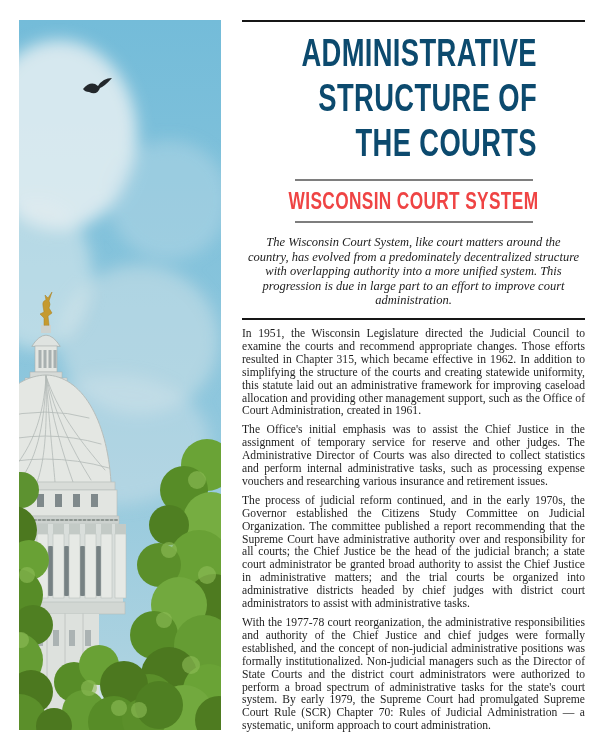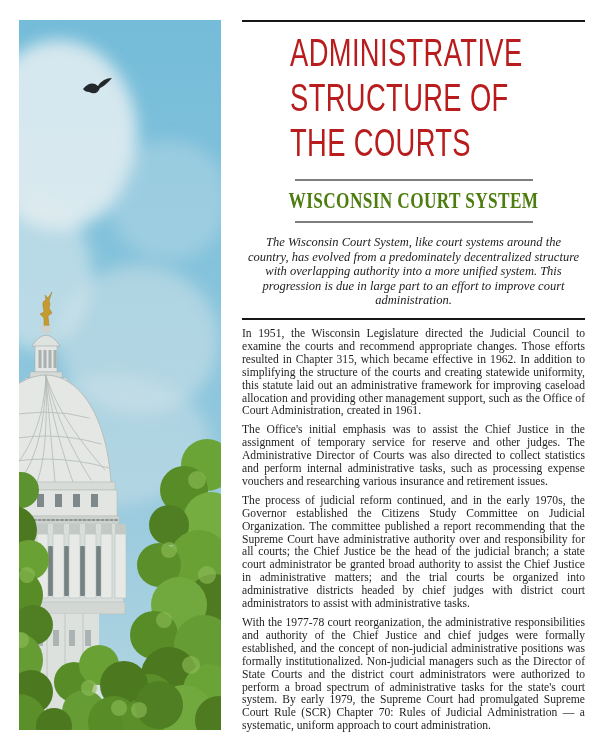--- a/index.html
+++ b/index.html
@@ -5,30 +5,30 @@
   html,body{margin:0;padding:0;background:#ffffff;}
   .page{
     position:relative;width:604px;height:752px;background:#ffffff;
     overflow:hidden;font-family:"Liberation Serif",serif;color:#1f1f1f;
   }
   .photo-frame{position:absolute;left:19px;top:20px;width:202px;height:710px;}
   .photo-frame svg{display:block;width:202px;height:710px;}
   .content{position:absolute;left:242px;top:20px;width:343px;}
   .rule{border:0;border-top:2px solid #161616;margin:0;}
   h1.title{
-    margin:9px 0 0;text-align:left;color:#b91c1c;
-    font-family:"Liberation Sans",sans-serif;font-weight:normal;
+    margin:9px 0 0;text-align:right;color:#0c4a6e;
+    font-family:"Liberation Sans",sans-serif;font-weight:bold;
     font-size:38px;line-height:45px;letter-spacing:0.5px;
   }
   h1.title .tline{display:block;transform:scaleX(0.72);}
   .subrule{width:238px;border:0;border-top:2px solid #7e7e7e;margin:13px auto 0;}
   .subrule.bottom{margin-top:7px;}
   .subtitle{
-    margin:7px 0 0;text-align:center;color:#4d7c0f;
-    font-family:Liberation Serif, serif;font-weight:bold;
+    margin:7px 0 0;text-align:center;color:#ef4444;
+    font-family:Liberation Sans, sans-serif;font-weight:bold;
     font-size:23px;line-height:26px;letter-spacing:0.5px;
   }
   .subtitle .stline{display:block;transform:scaleX(0.75);}
   .intro{
     margin:12px 4px 0;text-align:center;font-style:italic;
     font-size:12.5px;line-height:14.6px;color:#222222;
   }
   .rule.mid{margin-top:10px;}
   .body-text{margin-top:8px;font-size:11.6px;line-height:12.9px;text-align:justify;color:#1e1e1e;font-family:Liberation Serif, serif;}
   .body-text p{margin:0 0 6px 0;}
@@ -220,21 +220,21 @@
       <span class="tline">STRUCTURE OF</span>
       <span class="tline">THE COURTS</span>
     </h1>
 
     <div class="subrule top"></div>
     <div class="subtitle">
       <span class="stline">WISCONSIN COURT SYSTEM</span>
     </div>
     <div class="subrule bottom"></div>
 
-    <p class="intro">The Wisconsin Court System, like court systems around the country, has evolved from a predominately decentralized structure with overlapping authority into a more unified system. This progression is due in large part to an effort to improve court administration.</p>
+    <p class="intro">The Wisconsin Court System, like court matters around the country, has evolved from a predominately decentralized structure with overlapping authority into a more unified system. This progression is due in large part to an effort to improve court administration.</p>
 
     <hr class="rule mid">
 
     <div class="body-text">
       <p>In 1951, the Wisconsin Legislature directed the Judicial Council to examine the courts and recommend appropriate changes. Those efforts resulted in Chapter 315, which became effective in 1962. In addition to simplifying the structure of the courts and creating statewide uniformity, this statute laid out an administrative framework for improving caseload allocation and providing other management support, such as the Office of Court Administration, created in 1961.</p>
       <p>The Office's initial emphasis was to assist the Chief Justice in the assignment of temporary service for reserve and other judges. The Administrative Director of Courts was also directed to collect statistics and perform internal administrative tasks, such as processing expense vouchers and researching various insurance and retirement issues.</p>
       <p>The process of judicial reform continued, and in the early 1970s, the Governor established the Citizens Study Committee on Judicial Organization. The committee published a report recommending that the Supreme Court have administrative authority over and responsibility for all courts; the Chief Justice be the head of the judicial branch; a state court administrator be granted broad authority to assist the Chief Justice in administrative matters; and the trial courts be organized into administrative districts headed by chief judges with district court administrators to assist with administrative tasks.</p>
       <p>With the 1977-78 court reorganization, the administrative responsibilities and authority of the Chief Justice and chief judges were formally established, and the concept of non-judicial administrative positions was formally institutionalized. Non-judicial managers such as the Director of State Courts and the district court administrators were authorized to perform a broad spectrum of administrative tasks for the state's court system. By early 1979, the Supreme Court had promulgated Supreme Court Rule (SCR) Chapter 70: Rules of Judicial Administration — a systematic, uniform approach to court administration.</p>
     </div>
 

